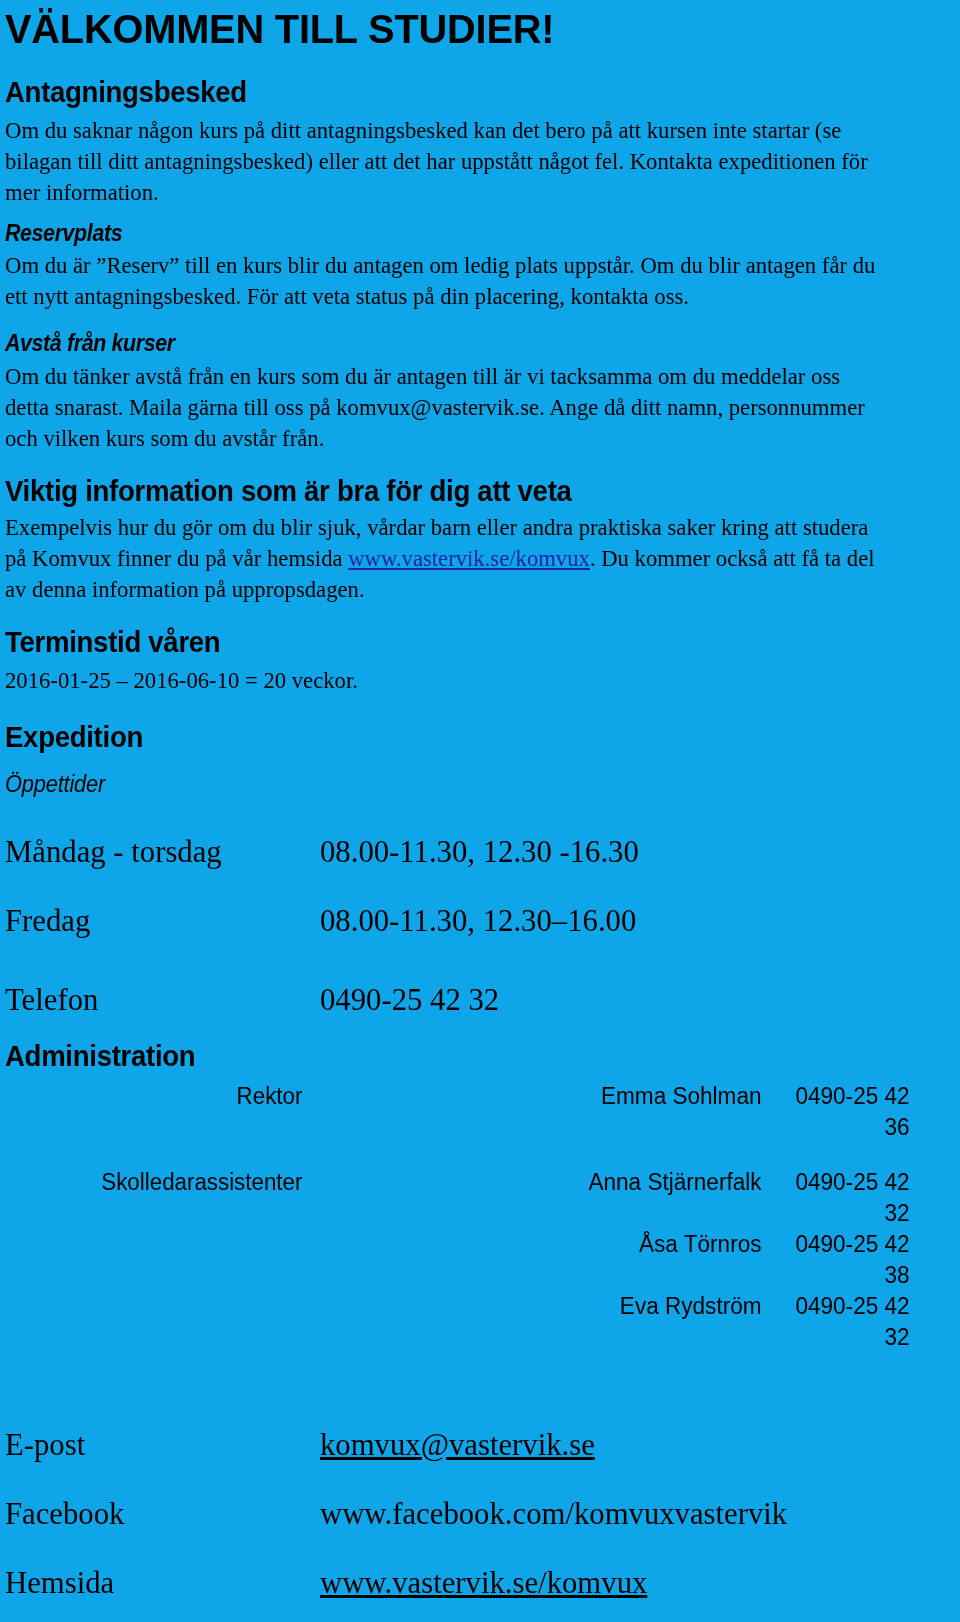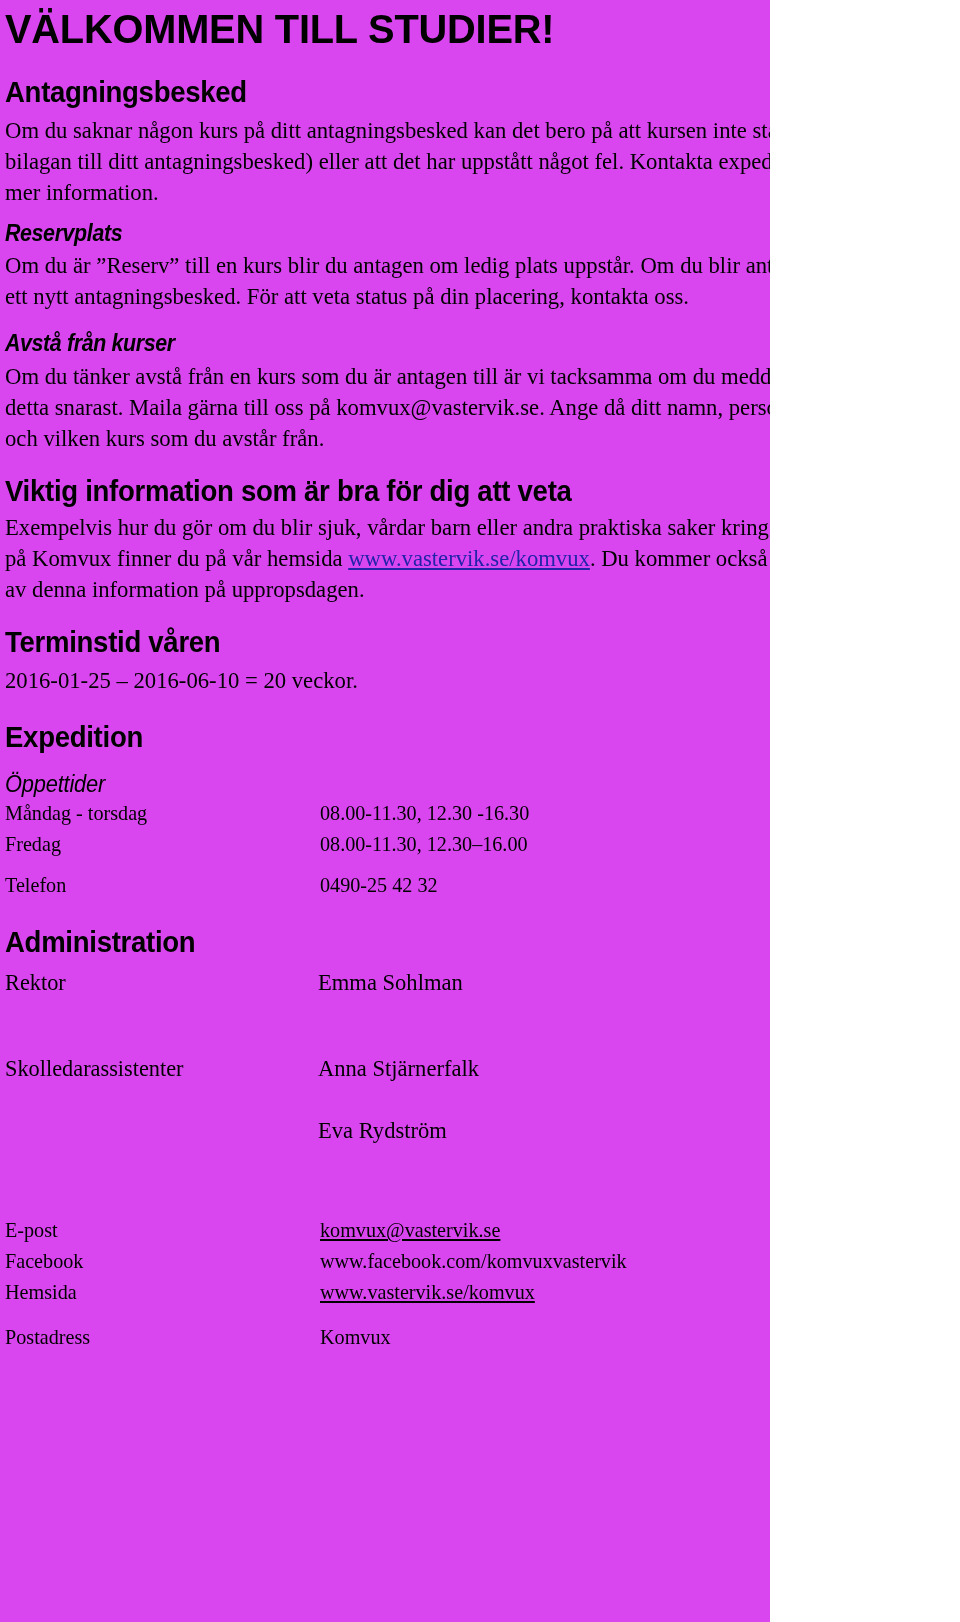--- a/index.html
+++ b/index.html
@@ -3,23 +3,23 @@
 <meta charset="utf-8">
 <style>
   html, body {
     margin: 0;
     padding: 0;
     background: #ffffff;
   }
 
   .page {
     position: relative;
-    width: 770px;
+    width: 960px;
     height: 1622px;
-    background: #d946ef;
+    background: #0ea5e9;
     overflow: hidden;
     font-family: "Liberation Serif", "DejaVu Serif", serif;
     color: #000000;
   }
 
   .inner {
     position: absolute;
     left: 5px;
     top: 0;
     width: 910px;
@@ -96,41 +96,43 @@
   .sp-8  { height: 8px; }
   .sp-6  { height: 6px; }
   .sp-4  { height: 4px; }
   .sp-22 { height: 22px; }
   .sp-26 { height: 26px; }
 
   
   .row2 {
     display: flex;
     font-family: "Liberation Serif", "DejaVu Serif", serif;
-    font-size: 21px;
+    font-size: 32px;
     line-height: 31px;
+    margin-top: 38px;
   }
   .row2 .c1 {
     width: 315px;
     flex: 0 0 315px;
     transform: scaleX(0.96);
     transform-origin: left center;
   }
   .row2 .c2 {
     flex: 1 1 auto;
     transform: scaleX(0.96);
     transform-origin: left center;
   }
 
   
   .row3 {
     display: flex;
-    font-family: Liberation Serif, serif;
+    font-family: Liberation Sans, sans-serif;
     font-size: 23.5px;
     line-height: 31px;
+    text-align: right;
   }
   .row3 .c1 {
     width: 313px;
     flex: 0 0 313px;
     transform: scaleX(0.95);
     transform-origin: left center;
   }
   .row3 .c2 {
     width: 462px;
     flex: 0 0 462px;
@@ -219,20 +221,25 @@
 
     <div class="sp-12"></div>
 
     <div class="row3">
       <div class="c1">Skolledarassistenter</div>
       <div class="c2">Anna Stjärnerfalk</div>
       <div class="c3">0490-25 42 32</div>
     </div>
     <div class="row3">
       <div class="c1"></div>
+      <div class="c2">Åsa Törnros</div>
+      <div class="c3">0490-25 42 38</div>
+    </div>
+    <div class="row3">
+      <div class="c1"></div>
       <div class="c2">Eva Rydström</div>
       <div class="c3">0490-25 42 32</div>
     </div>
 
     <div class="sp-12"></div>
 
 
     <div class="sp-26"></div>
 
     <div class="row2">

